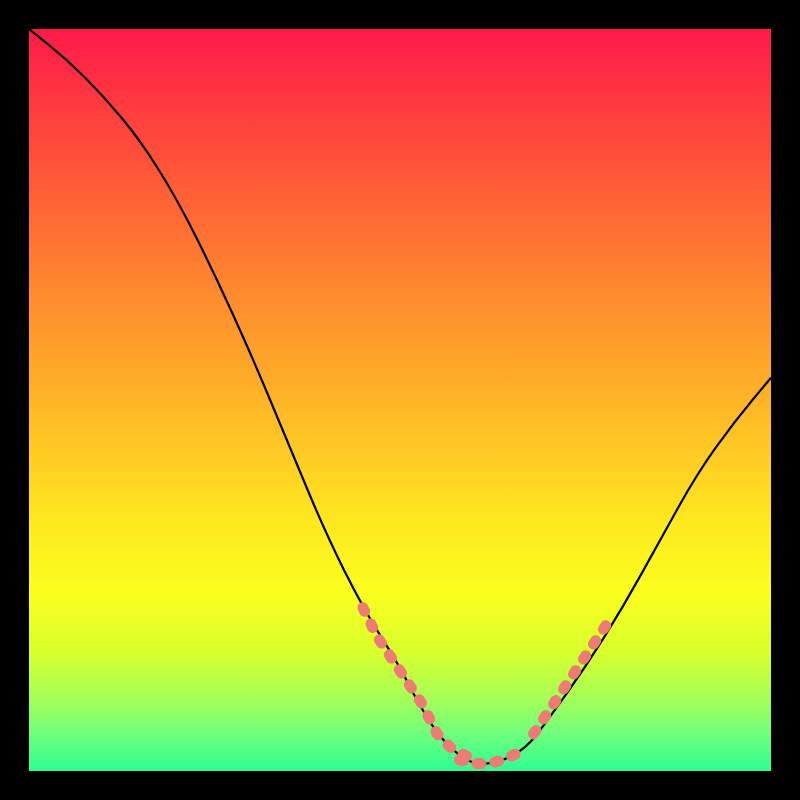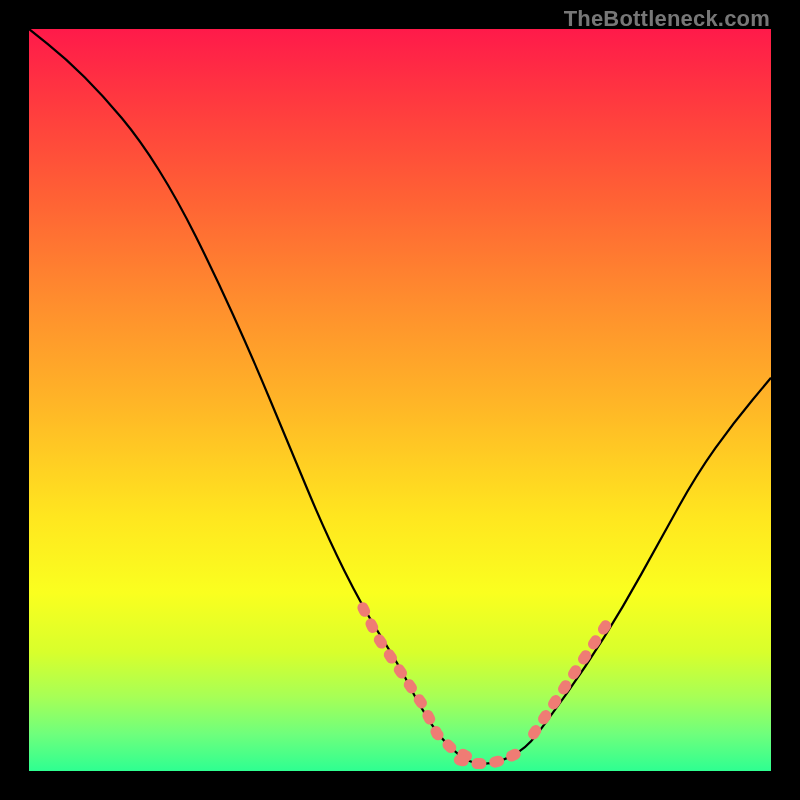--- a/index.html
+++ b/index.html
@@ -70,14 +70,13 @@
       <g>
           <path d="M 0,0 Q 0,0 18.55,14.840000000000032 Q 37.1,29.680000000000064 55.650000000000006,48.23000000000002 Q 74.2,66.77999999999997 92.75,89.04000000000002 Q 111.3,111.30000000000007 129.85,140.98000000000002 Q 148.4,170.65999999999997 166.95,207.75999999999996 Q 185.5,244.85999999999996 204.05,285.66999999999996 Q 222.6,326.47999999999996 241.14999999999998,371 Q 259.7,415.52 278.25,460.03999999999996 Q 296.8,504.56 315.35,541.66 Q 333.90000000000003,578.76 352.45000000000005,608.44 Q 371,638.12 378.42,652.96 Q 385.84000000000003,667.8 396.97,686.3499999999999 Q 408.1,704.9 419.23,716.03 Q 430.35999999999996,727.16 437.78,730.87 Q 445.2,734.58 456.33,734.58 Q 467.46,734.58 482.3,727.1600000000001 Q 497.14000000000004,719.74 508.27,704.9 Q 519.4,690.06 537.95,664.0899999999999 Q 556.5,638.12 575.05,608.44 Q 593.6,578.76 612.15,545.37 Q 630.6999999999999,511.98 649.25,478.59000000000003 Q 667.8000000000001,445.2 686.35,419.23 Q 704.9,393.26000000000005 723.45,371 T 742,348.73999999999995" fill="none" stroke="#000000" stroke-width="2.2"></path>
         </g>
       <g>
           <polyline points="333.90000000000003,578.76 348.73999999999995,608.44 363.58,630.7 378.42,652.96 393.26000000000005,675.22 408.1,704.9 422.93999999999994,719.74 437.78,727.16" fill="none" stroke="#ef7c74" stroke-width="11" stroke-linecap="round" stroke-dasharray="4 14"></polyline>
           <polyline points="430.35999999999996,730.87 445.2,734.58 460.04,734.58 474.88,730.87 489.72,723.45" fill="none" stroke="#ef7c74" stroke-width="11" stroke-linecap="round" stroke-dasharray="4 14"></polyline>
           <polyline points="504.56000000000006,704.9 519.4,682.64 534.24,660.38 549.08,638.12 563.92,615.86 578.76,593.6" fill="none" stroke="#ef7c74" stroke-width="11" stroke-linecap="round" stroke-dasharray="4 14"></polyline>
         </g>
     </svg>
   </div>
-  <div class="watermark">TheBottleneck.com</div>
 </div>
 
 </body></html>

